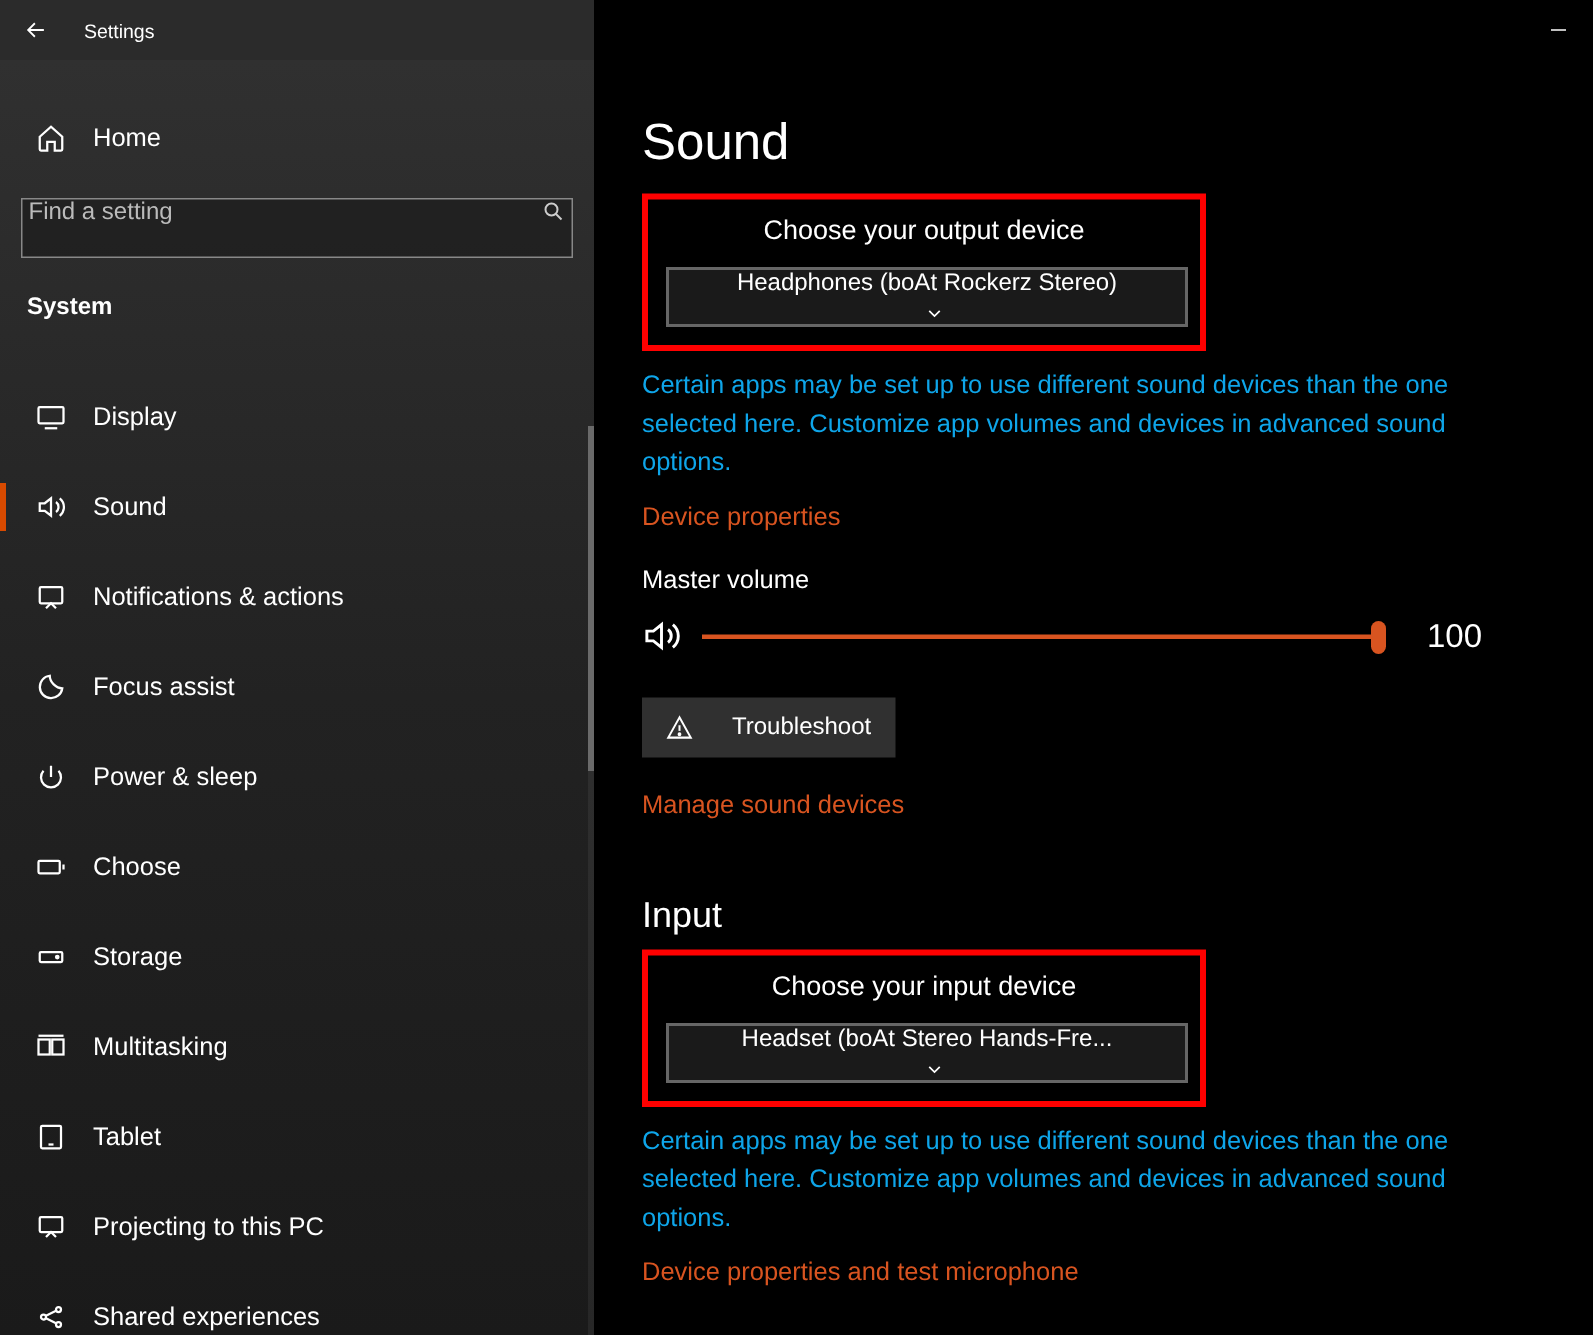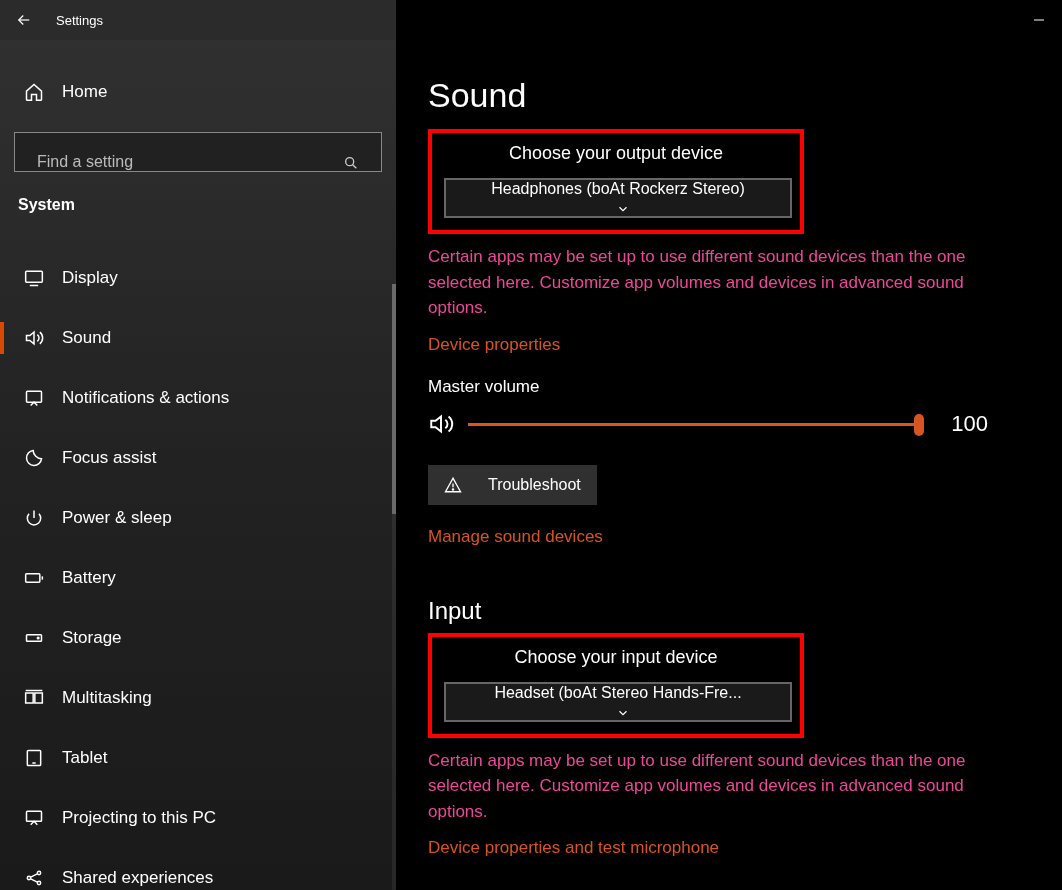--- a/index.html
+++ b/index.html
@@ -57,22 +57,22 @@
     margin-bottom: 18px;
   }
   .home-row .icon { width: 24px; display:flex; justify-content:center; }
   .home-row .label { font-size: 17px; margin-left: 16px; }
   .search-box {
     margin: 0 14px 18px 14px;
     height: 40px;
     border: 1px solid #888;
     background: rgba(0,0,0,0.25);
     display: flex;
-    align-items: flex-end;
-    padding: 0 22px;
+    align-items: flex-start;
+    padding: 0 4px;
   }
   .search-box input {
     flex: 1;
     background: transparent;
     border: none;
     color: #ccc;
     font-size: 16px;
     outline: none;
   }
   .search-box input::placeholder { color: #bbb; }
@@ -151,21 +151,21 @@
     flex-direction: column;
   }
   .dropdown .value {
     font-size: 16px;
     white-space: nowrap;
     overflow: hidden;
     text-overflow: clip;
   }
   .dropdown .chev { margin-left: 10px; flex-shrink: 0; }
   .help-text {
-    color: #ec4899;
+    color: #0ea5e9;
     font-size: 17px;
     line-height: 1.5;
     margin-bottom: 14px;
     max-width: 570px;
   }
   .link {
     color: #d85420;
     font-size: 17px;
     cursor: pointer;
     display: inline-block;
@@ -316,21 +316,21 @@
           </span>
         <span class="label">Power &amp; sleep</span>
       </li>
       <li class="nav-item">
         <span class="icon">
             <svg width="20" height="20" viewBox="0 0 24 24" fill="none" stroke="#fff" stroke-width="1.8">
               <rect x="2" y="7" width="17" height="10" rx="1"></rect>
               <line x1="22" y1="10" x2="22" y2="14"></line>
             </svg>
           </span>
-        <span class="label">Battery</span>
+        <span class="label">Choose</span>
       </li>
       <li class="nav-item">
         <span class="icon">
             <svg width="20" height="20" viewBox="0 0 24 24" fill="none" stroke="#fff" stroke-width="1.8">
               <rect x="3" y="8" width="18" height="8" rx="1"></rect>
               <circle cx="17" cy="12" r="1" fill="#fff"></circle>
             </svg>
           </span>
         <span class="label">Storage</span>
       </li>

